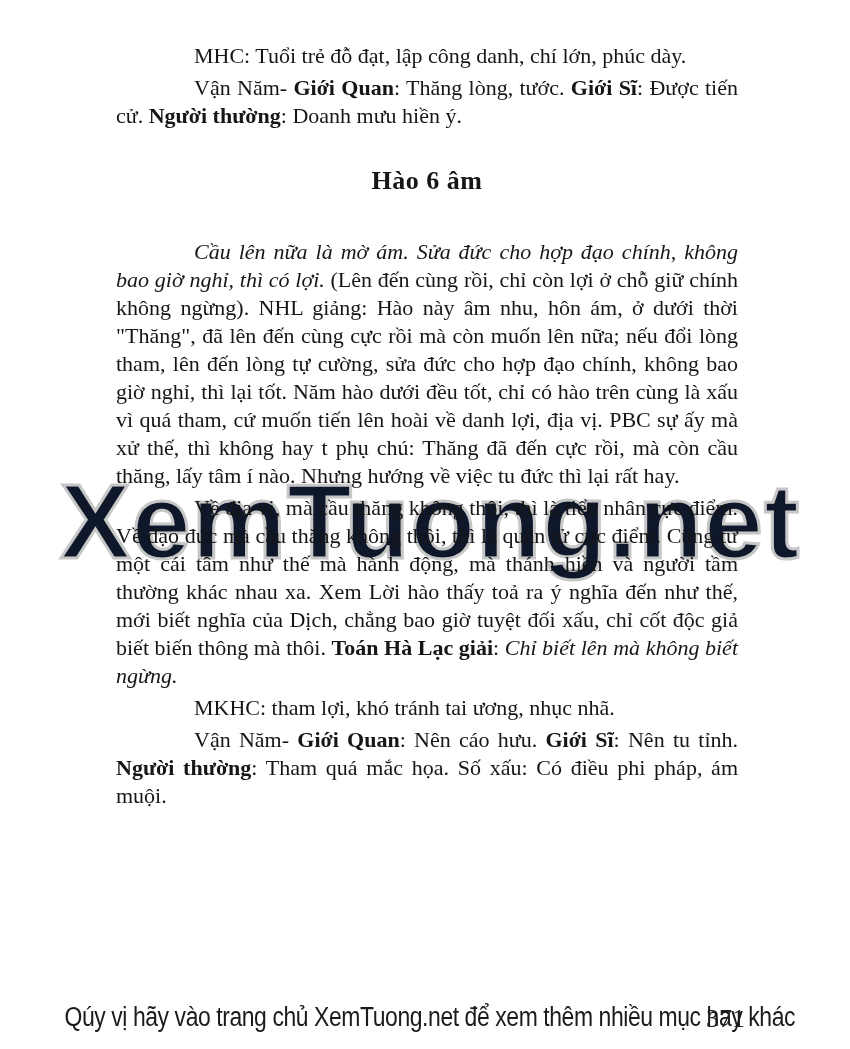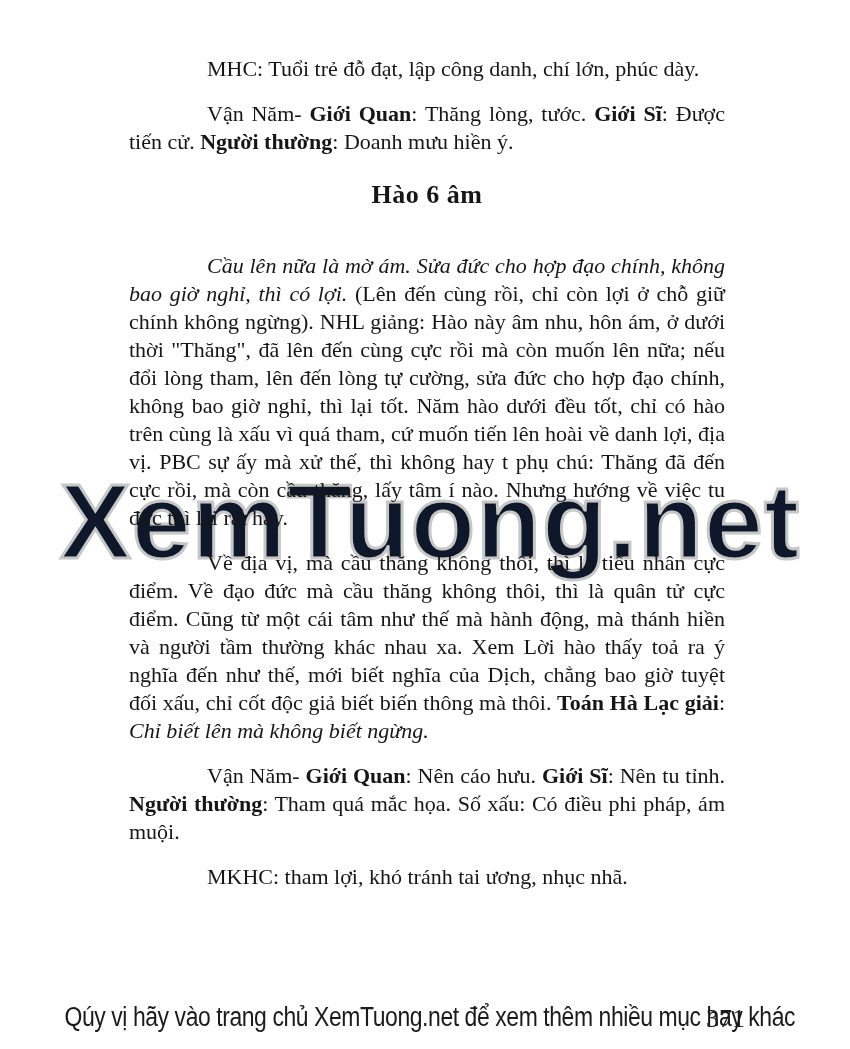--- a/index.html
+++ b/index.html
@@ -36,25 +36,25 @@
     position: absolute;
     left: 112px;
     top: 38px;
     width: 630px;
     z-index: 1;
     font-size: 22px;
     line-height: 28px;
     text-align: justify;
   }
   .para {
-    margin: 17px;
+    margin: 4px;
     text-indent: 78px;
   }
   .section-heading {
-    margin: 22px 0 40px 0;
+    margin: 34px 0 40px 0;
     text-align: center;
     font-weight: bold;
     font-size: 26px;
     line-height: 34px;
     letter-spacing: 0.5px;
   }
   .run-normal { font-style: normal; font-weight: normal; }
   .run-bold   { font-weight: bold; }
   .run-italic { font-style: italic; }
   .footer-banner {
@@ -99,22 +99,22 @@
     <div>
         <p class="para"><span class="run-normal">MHC: Tuổi trẻ đỗ đạt, lập công danh, chí lớn, phúc dày.</span></p>
         <p class="para"><span class="run-normal">Vận Năm- </span><span class="run-bold">Giới Quan</span><span class="run-normal">: Thăng lòng, tước. </span><span class="run-bold">Giới Sĩ</span><span class="run-normal">: Được tiến cử. </span><span class="run-bold">Người thường</span><span class="run-normal">: Doanh mưu hiền ý.</span></p>
       </div>
 
     <h2 class="section-heading">Hào 6 âm</h2>
 
     <div>
         <p class="para"><span class="run-italic">Cầu lên nữa là mờ ám. Sửa đức cho hợp đạo chính, không bao giờ nghỉ, thì có lợi.</span><span class="run-normal"> (Lên đến cùng rồi, chỉ còn lợi ở chỗ giữ chính không ngừng). NHL giảng: Hào này âm nhu, hôn ám, ở dưới thời "Thăng", đã lên đến cùng cực rồi mà còn muốn lên nữa; nếu đổi lòng tham, lên đến lòng tự cường, sửa đức cho hợp đạo chính, không bao giờ nghỉ, thì lại tốt. Năm hào dưới đều tốt, chỉ có hào trên cùng là xấu vì quá tham, cứ muốn tiến lên hoài về danh lợi, địa vị. PBC sự ấy mà xử thế, thì không hay t phụ chú: Thăng đã đến cực rồi, mà còn cầu thăng, lấy tâm í nào. Nhưng hướng về việc tu đức thì lại rất hay.</span></p>
         <p class="para"><span class="run-normal">Về địa vị, mà cầu thăng không thôi, thì là tiểu nhân cực điểm. Về đạo đức mà cầu thăng không thôi, thì là quân tử cực điểm. Cũng từ một cái tâm như thế mà hành động, mà thánh hiền và người tầm thường khác nhau xa. Xem Lời hào thấy toả ra ý nghĩa đến như thế, mới biết nghĩa của Dịch, chẳng bao giờ tuyệt đối xấu, chỉ cốt độc giả biết biến thông mà thôi. </span><span class="run-bold">Toán Hà Lạc giải</span><span class="run-normal">: </span><span class="run-italic">Chỉ biết lên mà không biết ngừng.</span></p>
+        <p class="para"><span class="run-normal">MKHC: tham lợi, khó tránh tai ương, nhục nhã.</span></p>
         <p class="para"><span class="run-normal">Vận Năm- </span><span class="run-bold">Giới Quan</span><span class="run-normal">: Nên cáo hưu. </span><span class="run-bold">Giới Sĩ</span><span class="run-normal">: Nên tu tỉnh. </span><span class="run-bold">Người thường</span><span class="run-normal">: Tham quá mắc họa. Số xấu: Có điều phi pháp, ám muội.</span></p>
-        <p class="para"><span class="run-normal">MKHC: tham lợi, khó tránh tai ương, nhục nhã.</span></p>
       </div>
   </div>
 
   <div class="page-number">371</div>
 
   <div class="footer-banner">
     <span class="footer-text">Qúy vị hãy vào trang chủ XemTuong.net để xem thêm nhiều mục hay khác</span>
   </div>
 
 </div>

